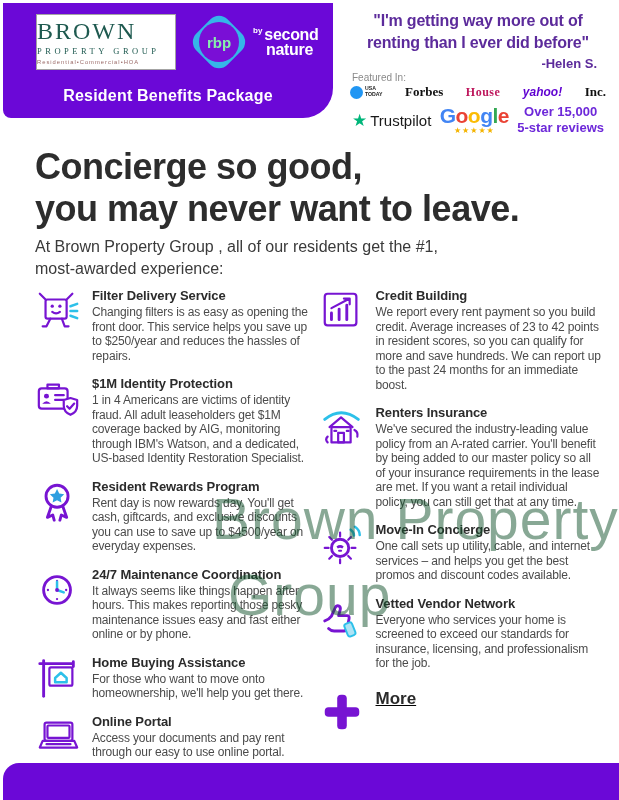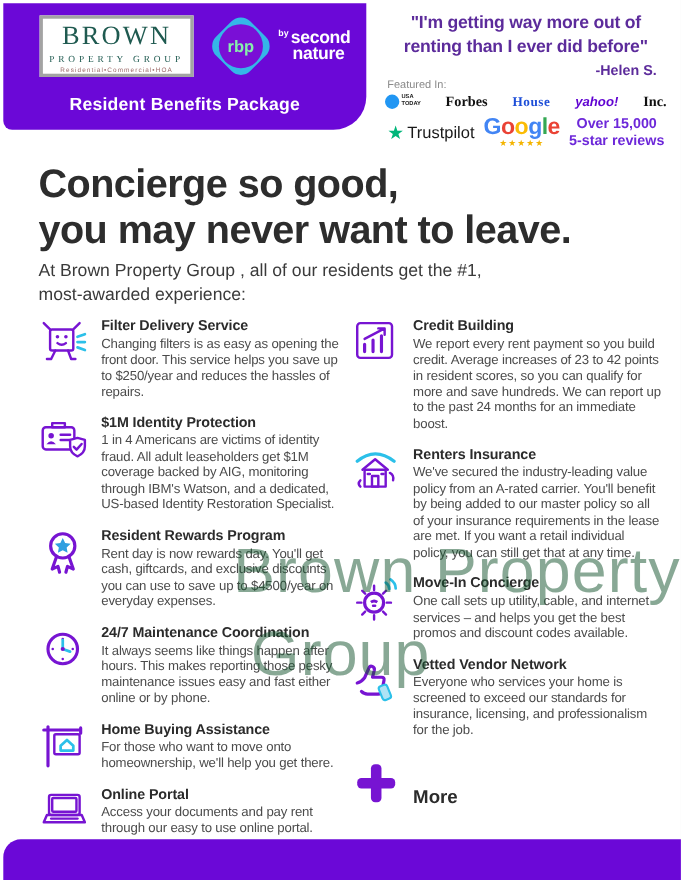--- a/index.html
+++ b/index.html
@@ -3,21 +3,21 @@
 <meta charset="utf-8">
 <style>
   html,body{margin:0;padding:0;background:#e8e8e8;}
   .page{position:relative;width:619px;height:800px;background:#ffffff;overflow:hidden;
         font-family:"Liberation Sans",sans-serif;}
 
   
   .hdr{position:absolute;left:3px;top:3px;width:330px;height:115px;background:#6b08d7;
        border-radius:0 0 30px 8px;}
   .logo-box{position:absolute;left:33px;top:11px;width:140px;height:56px;background:#ffffff;
-            border:3px solid #a3a3a3;text-align:center;padding-top:4px;box-sizing:border-box;}
+            border:1px solid #a3a3a3;text-align:left;padding-top:4px;box-sizing:border-box;}
   .logo-main{font-family:"Liberation Serif",serif;font-size:24px;letter-spacing:2px;
              color:#1f5a50;font-weight:400;line-height:1;}
   .logo-sub{font-family:"Liberation Serif",serif;font-size:8.5px;letter-spacing:3.5px;
             color:#1f5a50;margin-top:3px;}
   .logo-tag{font-size:5.8px;letter-spacing:1px;color:#9b6a68;margin-top:3px;}
 
   .rbp-wrap{position:absolute;left:190px;top:13px;width:52px;height:52px;}
   .rbp-diamond{position:absolute;left:4px;top:4px;width:44px;height:44px;background:#35b6e8;
                border-radius:12px;transform:rotate(45deg);}
   .rbp-circle{position:absolute;left:6px;top:6px;width:40px;height:40px;border-radius:50%;
@@ -36,21 +36,21 @@
          color:#5c2b9b;font-weight:bold;font-size:16px;line-height:1.35;letter-spacing:-0.2px;}
   .attr{position:absolute;left:352px;top:56px;width:245px;text-align:right;color:#5c2b9b;
         font-weight:bold;font-size:13px;}
   .featured-label{position:absolute;left:352px;top:72px;font-size:10px;color:#8a8a8a;}
   .press-row{position:absolute;left:350px;top:84px;width:256px;display:flex;align-items:center;
              justify-content:space-between;}
   .usat{display:flex;align-items:center;gap:2px;}
   .usat-circle{width:13px;height:13px;border-radius:50%;background:#2196f3;}
   .usat-txt{font-size:5.2px;font-weight:bold;color:#222;line-height:1.1;}
   .forbes{font-family:"Liberation Serif",serif;font-weight:bold;font-size:13px;color:#111;}
-  .house{font-family:"Liberation Serif",serif;font-weight:bold;font-size:12px;color:#1d4ed8;
+  .house{font-family:"Liberation Serif",serif;font-weight:bold;font-size:12px;color:#be185d;
          letter-spacing:0.5px;}
   .yahoo{font-weight:bold;font-size:12px;color:#5f01d1;font-style:italic;}
   .inc{font-family:"Liberation Serif",serif;font-weight:bold;font-size:13px;color:#111;}
 
   .reviews-row{position:absolute;left:352px;top:104px;width:252px;display:flex;
                align-items:center;justify-content:space-between;}
   .tp{display:flex;align-items:center;gap:3px;}
   .tp-star{color:#00b67a;font-size:17px;line-height:1;}
   .tp-name{font-size:15px;color:#191919;font-weight:500;}
   .google{display:flex;flex-direction:column;align-items:center;line-height:1;}
@@ -66,21 +66,21 @@
   
   .cols{position:absolute;left:35px;top:288px;width:566px;display:flex;}
   .col-left{width:280px;margin-right:5px;}
   .col-right{width:284px;}
   .item{display:flex;gap:11px;margin-bottom:13px;}
   .icn{flex:0 0 46px;width:46px;height:46px;}
   .icn svg{width:46px;height:46px;display:block;}
   .itxt{flex:1;}
   .ititle{font-size:13px;font-weight:bold;color:#2b2b2b;margin-bottom:2px;letter-spacing:-0.1px;}
   .ibody{font-size:12px;color:#4b4b4b;line-height:1.21;letter-spacing:-0.15px;}
-  .more-item{margin-top:18px;align-items:flex-end;}
+  .more-item{margin-top:18px;align-items:flex-start;text-decoration:underline;}
   .more-label{font-size:17px;font-weight:bold;color:#2b2b2b;}
 
   
   .p{stroke:#7714d2;fill:none;stroke-width:2.3;stroke-linecap:round;stroke-linejoin:round;}
   .pth{stroke:#7714d2;fill:none;stroke-width:3;stroke-linecap:round;stroke-linejoin:round;}
   .c{stroke:#2cc0e9;fill:none;stroke-width:2.6;stroke-linecap:round;stroke-linejoin:round;}
   .pf{fill:#7714d2;stroke:none;}
   .cf{fill:#2f9fe0;stroke:none;}
   .cfl{fill:#aee3f5;stroke:#2cc0e9;stroke-width:2;}
 

